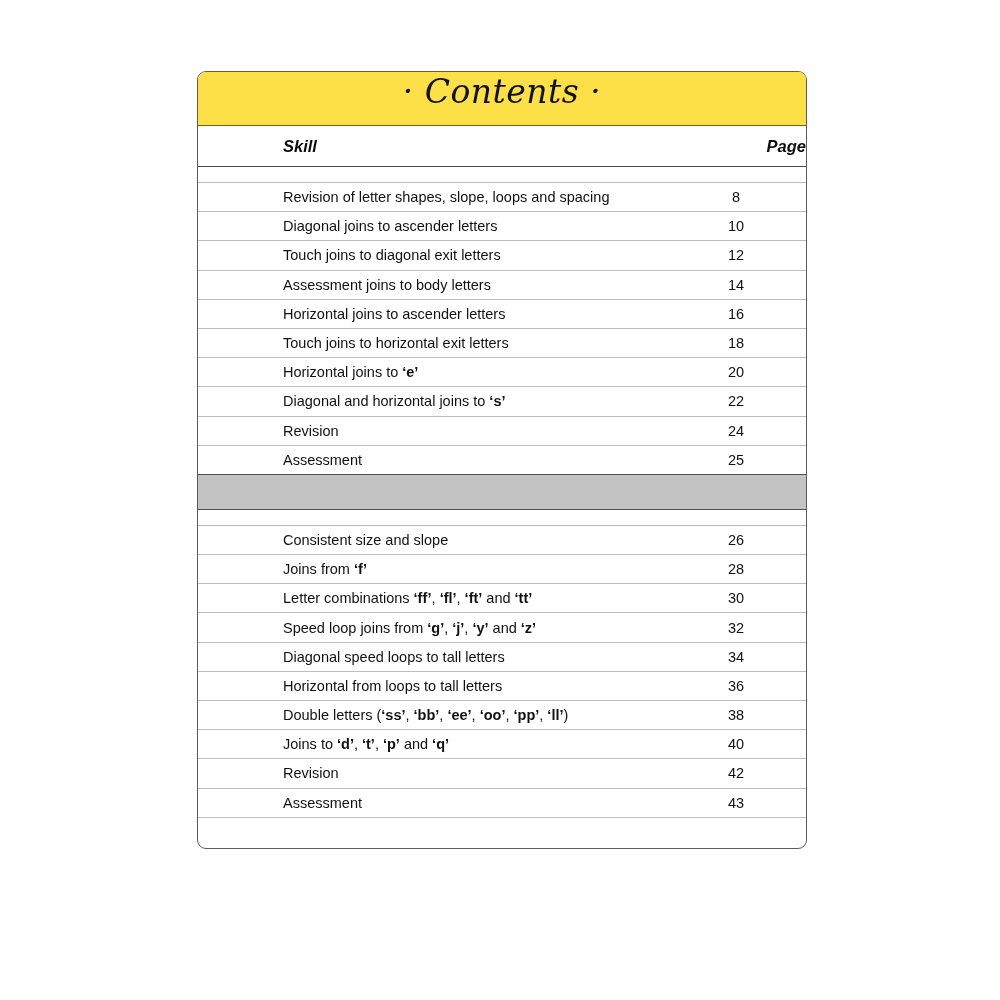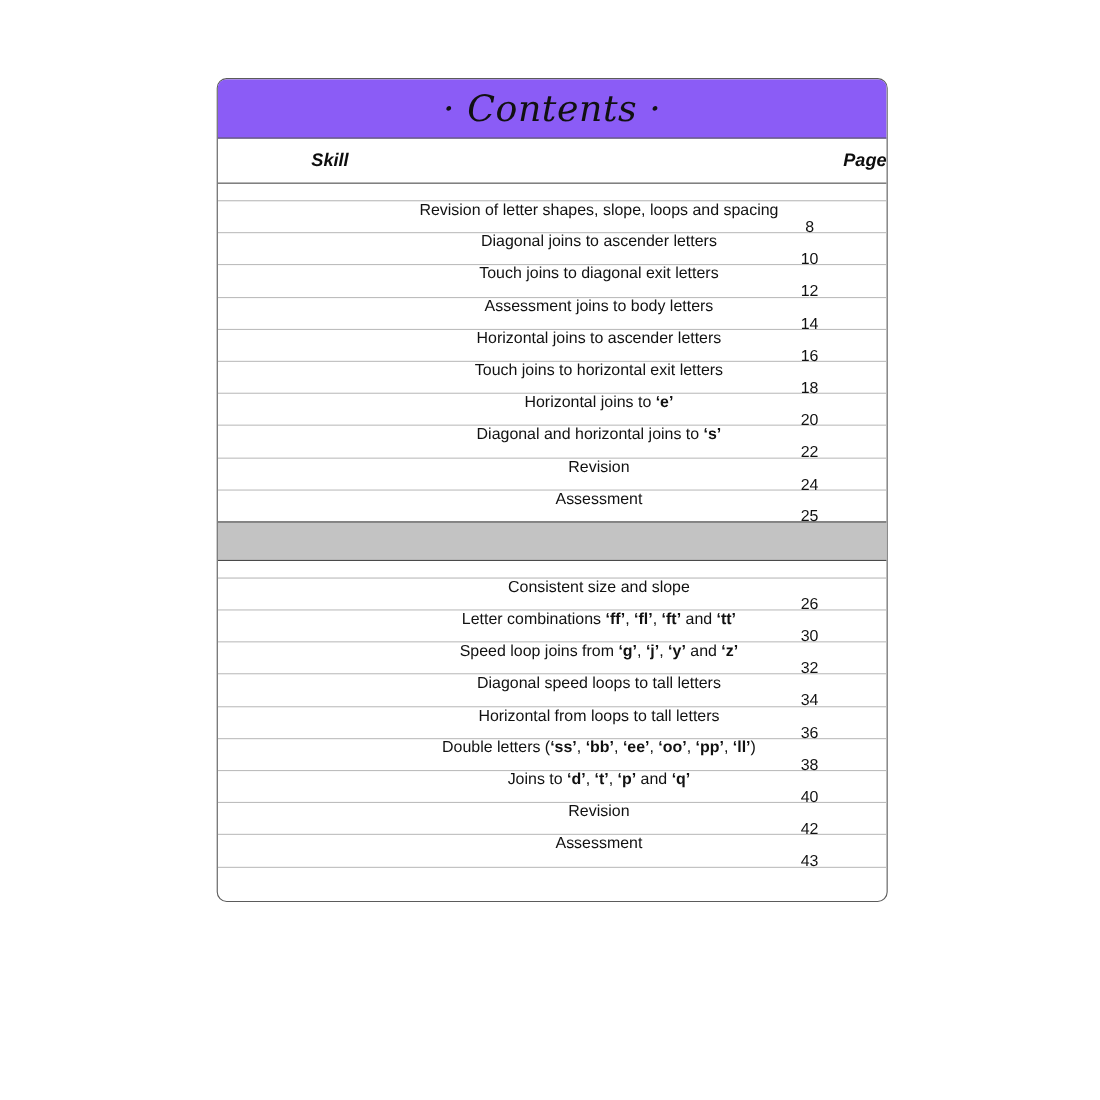--- a/index.html
+++ b/index.html
@@ -23,25 +23,25 @@
     left: 197px;
     top: 71px;
     width: 610px;
     border: 1.5px solid #5b5b5b;
     border-radius: 9px;
     box-sizing: border-box;
     overflow: hidden;
     background: #ffffff;
   }
   .title-band {
-    background: #8b5cf6;
+    background: #fde047;
     border-bottom: 1.5px solid #5b5b5b;
     height: 53px;
     display: flex;
-    align-items: center;
+    align-items: flex-start;
     justify-content: center;
   }
   .title-band .title-text {
     font-family: "DejaVu Serif", serif;
     font-style: italic;
     font-size: 33px;
     color: #111111;
     letter-spacing: 0.5px;
     white-space: nowrap;
   }
@@ -70,21 +70,20 @@
   }
   .spacer-row {
     height: 15px;
     border-bottom: 1px solid #b9b9b9;
   }
   .row {
     display: flex;
     align-items: center;
     height: 28.2px;
     border-bottom: 1px solid #bdbdbd;
-    flex-direction: column;
   }
   .row:last-child {
     border-bottom: none;
   }
   .row .skill {
     font-size: 14.5px;
     color: #111111;
     padding-left: 85px;
     white-space: nowrap;
   }
@@ -170,20 +169,24 @@
 
     <div class="band-row"></div>
 
     <div>
       <div class="spacer-row"></div>
       <div class="row">
         <div class="skill">Consistent size and slope</div>
         <div class="pageno">26</div>
       </div>
       <div class="row">
+        <div class="skill">Joins from <span class="strong">‘f’</span></div>
+        <div class="pageno">28</div>
+      </div>
+      <div class="row">
         <div class="skill">Letter combinations <span class="strong">‘ff’</span>, <span class="strong">‘fl’</span>, <span class="strong">‘ft’</span> and <span class="strong">‘tt’</span></div>
         <div class="pageno">30</div>
       </div>
       <div class="row">
         <div class="skill">Speed loop joins from <span class="strong">‘g’</span>, <span class="strong">‘j’</span>, <span class="strong">‘y’</span> and <span class="strong">‘z’</span></div>
         <div class="pageno">32</div>
       </div>
       <div class="row">
         <div class="skill">Diagonal speed loops to tall letters</div>
         <div class="pageno">34</div>

